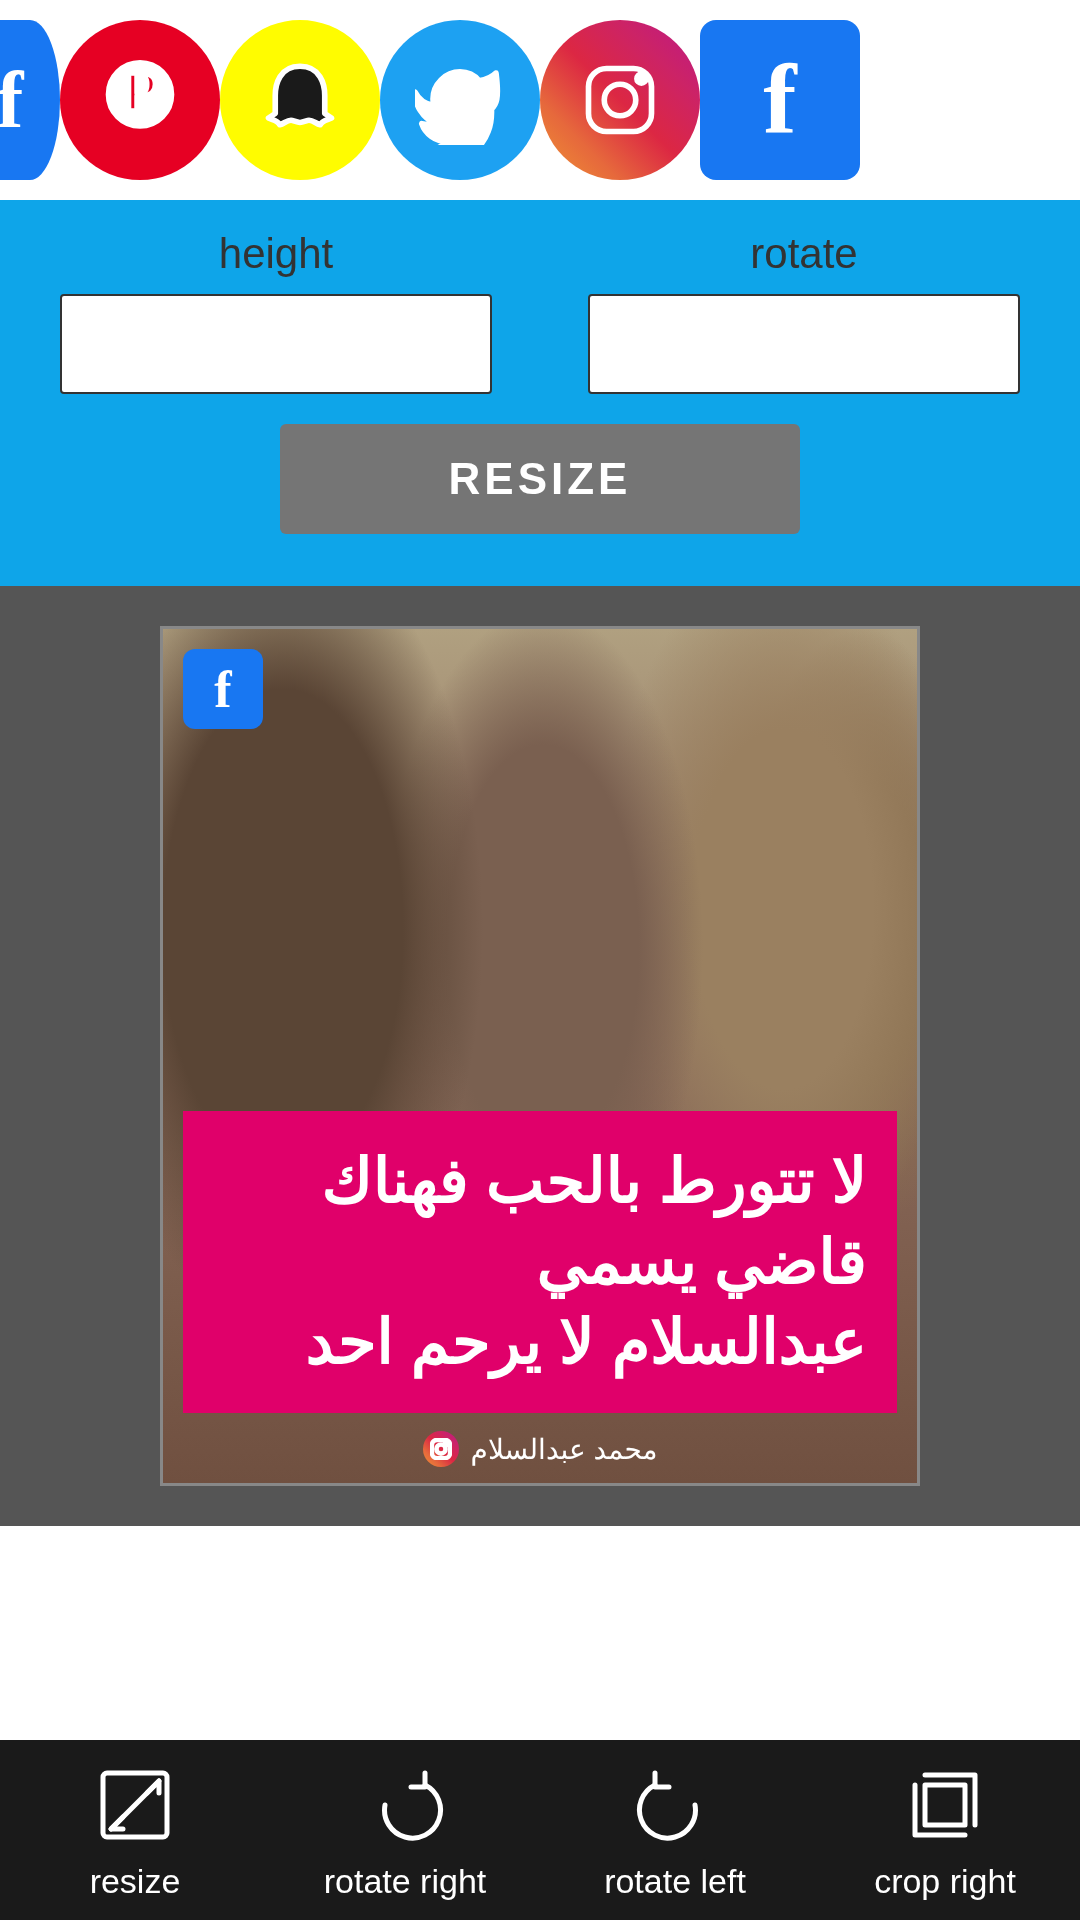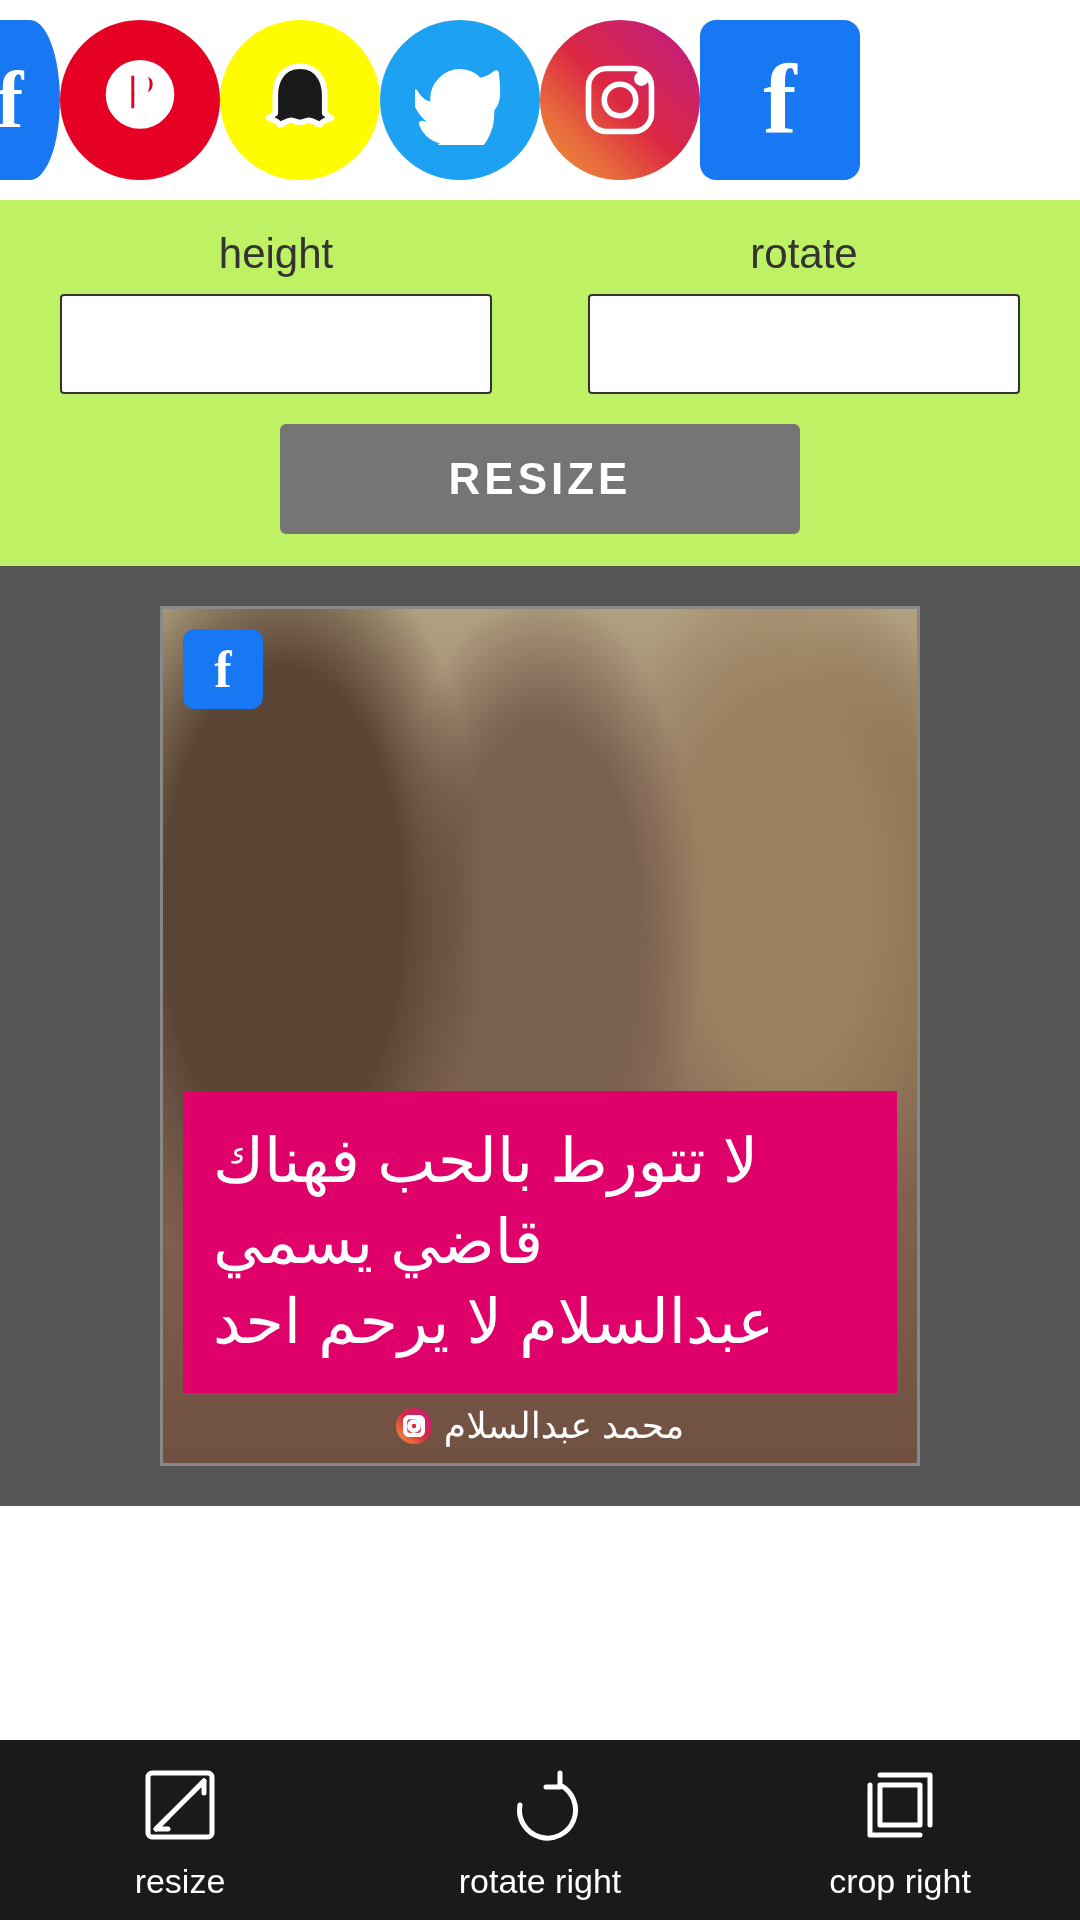--- a/index.html
+++ b/index.html
@@ -51,22 +51,22 @@
     .social-icon-pinterest { background: #E60023; }
     .social-icon-snapchat { background: #FFFC00; border: 8px solid #FFFC00; }
     .social-icon-twitter { background: #1DA1F2; }
     .social-icon-instagram {
       background: linear-gradient(45deg, #f09433 0%, #e6683c 25%, #dc2743 50%, #cc2366 75%, #bc1888 100%);
     }
     .social-icon-facebook-full { background: #1877F2; border-radius: 16px; }
 
     
     .resize-section {
-      background: #bef264;
-      padding: 30px 60px 32px 60px;
+      background: #0ea5e9;
+      padding: 30px 60px 52px 60px;
     }
     .resize-inputs {
       display: flex;
       flex-direction: row;
       justify-content: space-between;
       margin-bottom: 30px;
     }
     .input-group {
       display: flex;
       flex-direction: column;
@@ -160,22 +160,22 @@
       bottom: 70px;
       left: 20px;
       right: 20px;
       background: #e0006a;
       padding: 30px 30px;
       z-index: 10;
     }
     .arabic-text {
       color: white;
       font-size: 62px;
-      font-weight: normal;
-      text-align: left;
+      font-weight: bold;
+      text-align: right;
       line-height: 1.3;
       direction: rtl;
       font-family: Arial, sans-serif;
     }
     .watermark-bottom {
       position: absolute;
       bottom: 16px;
       left: 0;
       right: 0;
       text-align: center;
@@ -306,21 +306,21 @@
       <div class="fb-watermark">
         <span style="font-family:Georgia,serif;font-weight:bold;font-size:52px;">f</span>
       </div>
 
       <div class="arabic-banner">
         <div class="arabic-text">لا تتورط بالحب فهناك قاضي يسمي</div>
         <div class="arabic-text">عبدالسلام لا يرحم احد</div>
       </div>
 
       <div class="watermark-bottom">
-        <span style="font-size:36px;color:white;">محمد عبدالسلام</span>
+        <span style="font-size:28px;color:white;">محمد عبدالسلام</span>
         <div class="ig-small">
           <svg viewBox="0 0 24 24" width="22" height="22" stroke="white" fill="none" stroke-width="2">
             <rect x="2" y="2" width="20" height="20" rx="6" ry="6"></rect>
             <circle cx="12" cy="12" r="5"></circle>
             <circle cx="17.5" cy="6.5" r="1.5" fill="white"></circle>
           </svg>
         </div>
       </div>
     </div>
   </div>
@@ -345,20 +345,29 @@
   <div class="toolbar-item">
     <div class="toolbar-icon">
       <svg viewBox="0 0 80 80" width="80" height="80" stroke="white" fill="none" stroke-width="5">
         <path d="M60 20 A28 28 0 1 1 20 40" stroke="white" stroke-width="5" fill="none"></path>
         <polyline points="60,8 60,22 46,22" stroke="white" stroke-width="5" fill="none"></polyline>
       </svg>
     </div>
     <span class="toolbar-label">rotate right</span>
   </div>
 
+  <div class="toolbar-item">
+    <div class="toolbar-icon">
+      <svg viewBox="0 0 80 80" width="80" height="80" stroke="white" fill="none" stroke-width="5">
+        <path d="M20 20 A28 28 0 1 0 60 40" stroke="white" stroke-width="5" fill="none"></path>
+        <polyline points="20,8 20,22 34,22" stroke="white" stroke-width="5" fill="none"></polyline>
+      </svg>
+    </div>
+    <span class="toolbar-label">rotate left</span>
+  </div>
 
   <div class="toolbar-item">
     <div class="toolbar-icon">
       <svg viewBox="0 0 80 80" width="80" height="80" stroke="white" fill="none" stroke-width="5">
         <polyline points="10,20 10,70 60,70"></polyline>
         <polyline points="20,10 70,10 70,60"></polyline>
         <rect x="20" y="20" width="40" height="40" stroke="white" stroke-width="5" fill="none"></rect>
       </svg>
     </div>
     <span class="toolbar-label">crop right</span>

